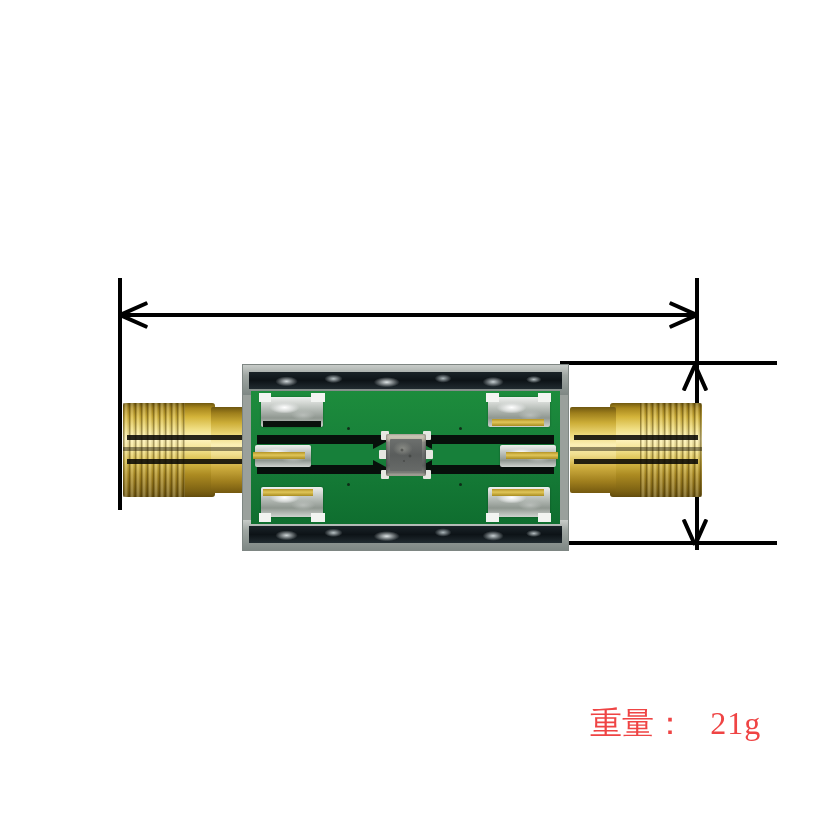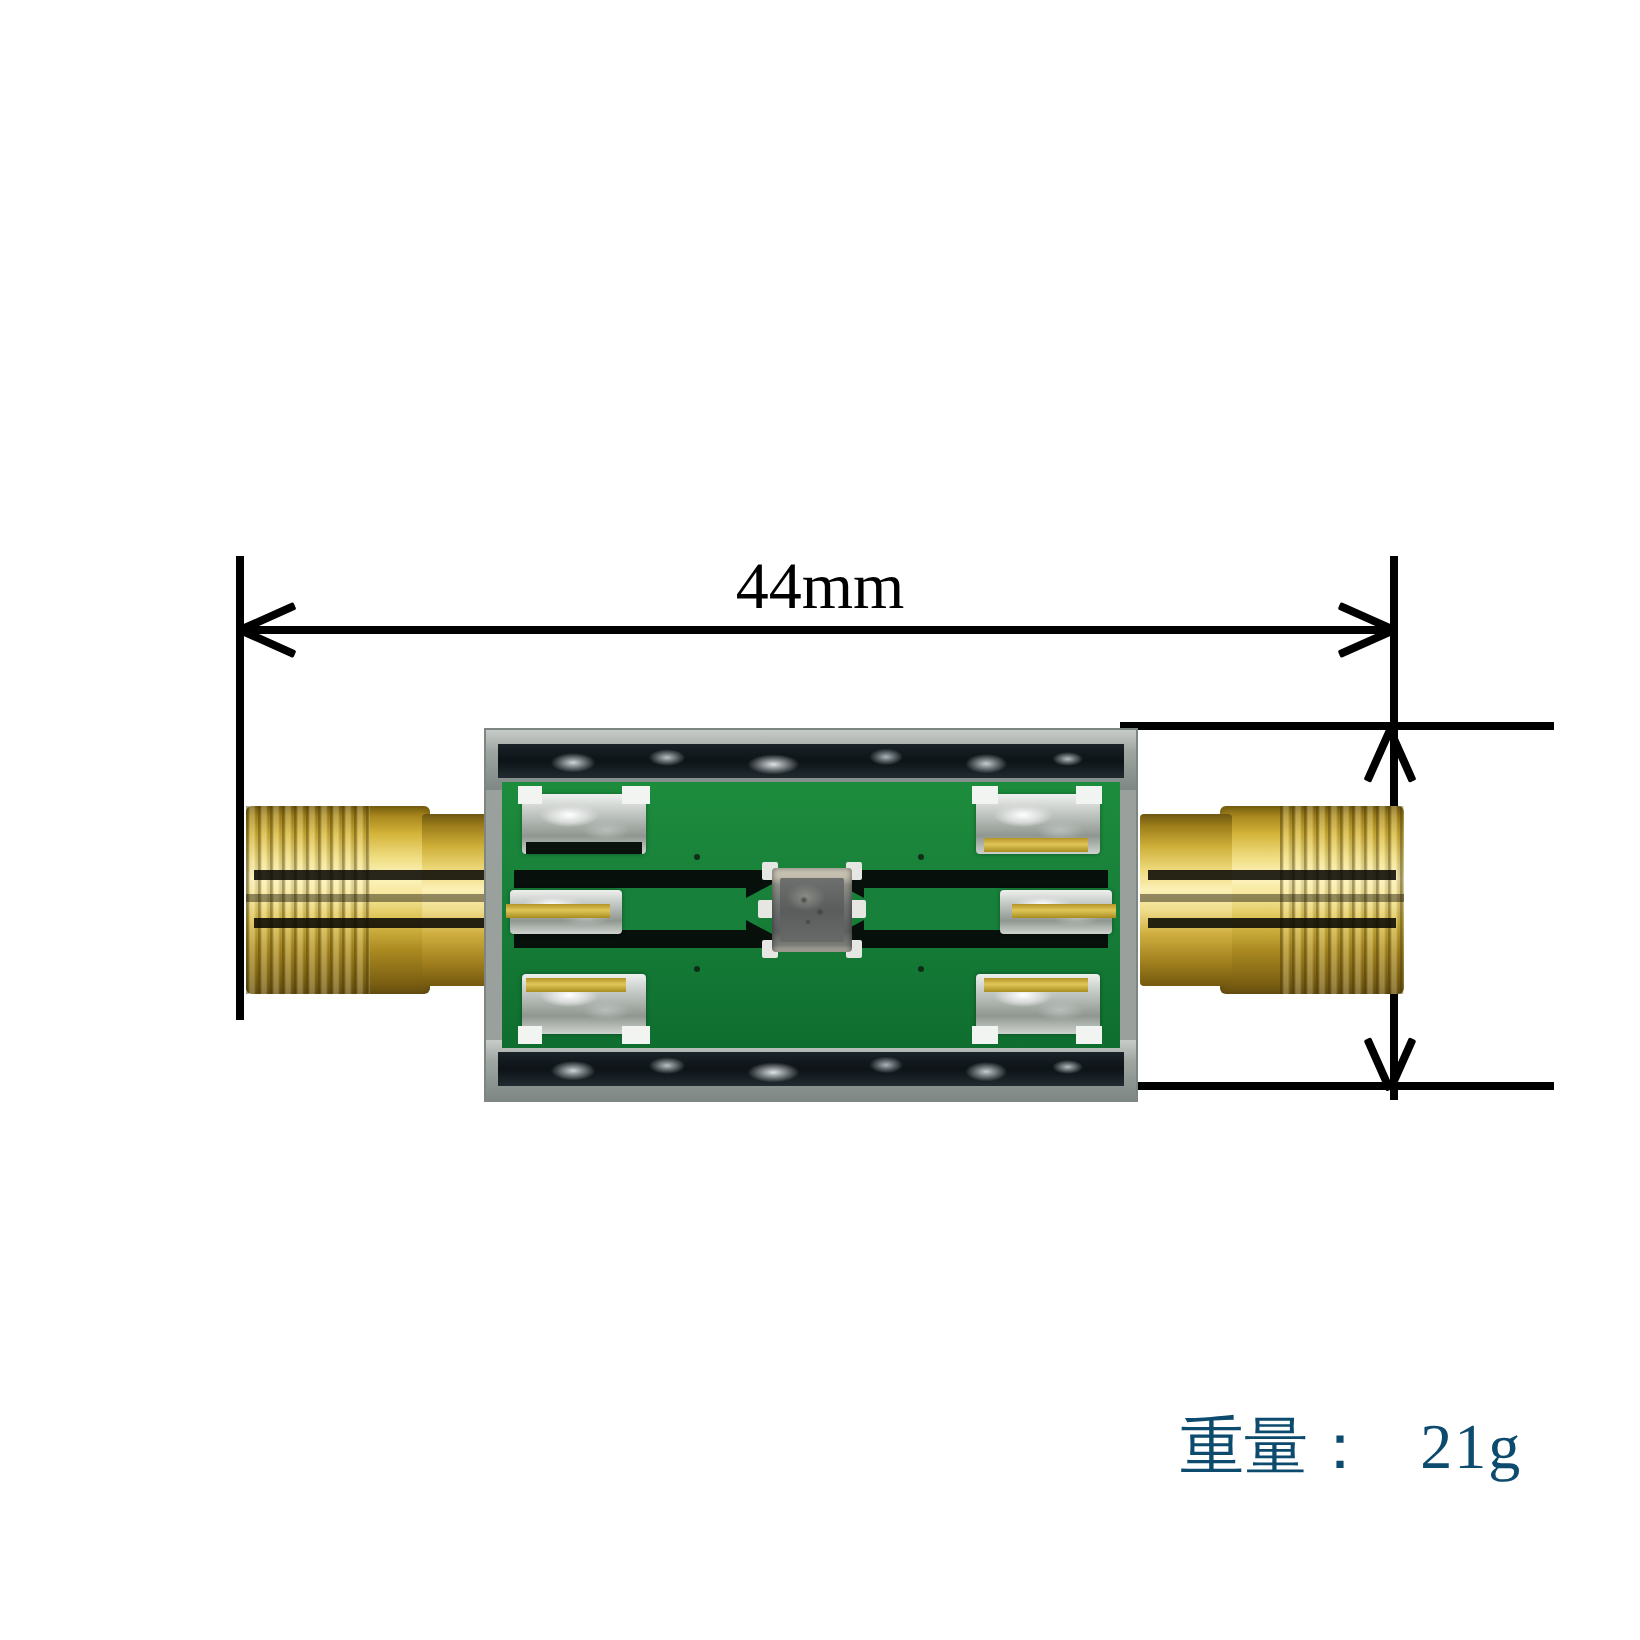--- a/index.html
+++ b/index.html
@@ -34,21 +34,21 @@
   }
 
   
   #weight-note {
     position: absolute;
     left: 590px;
     top: 703px;
     font-family: "DejaVu Serif", "Liberation Serif", serif;
     font-size: 32px;
     line-height: 40px;
-    color: #0c4a6e;
+    color: #ef4444;
     white-space: nowrap;
   }
   #weight-note .wv {
     font-family: "Liberation Serif", serif;
     letter-spacing: 1px;
   }
 
   
   .ext-line {
     position: absolute;
@@ -379,21 +379,20 @@
   <div class="arrow" style="left:120px; top:315px;">
     <i style="width:30px; left:0px; top:-2px; transform-origin:left center; transform:rotate(24deg);"></i>
     <i style="width:30px; left:0px; top:-2px; transform-origin:left center; transform:rotate(-24deg);"></i>
   </div>
 
   <div class="arrow" style="left:697px; top:315px;">
     <i style="width:30px; left:-30px; top:-2px; transform-origin:right center; transform:rotate(-24deg);"></i>
     <i style="width:30px; left:-30px; top:-2px; transform-origin:right center; transform:rotate(24deg);"></i>
   </div>
 
-  <div class="dim-label" id="label-44">44mm</div>
 
   <div class="ext-line" id="ext-top"></div>
   <div class="ext-line" id="ext-bottom"></div>
   <div class="dim-line" id="dim-v-line"></div>
 
   <div class="arrow" style="left:697px; top:363px;">
     <i style="width:28px; left:-2px; top:0px; transform-origin:left center; transform:rotate(66deg);"></i>
     <i style="width:28px; left:-2px; top:0px; transform-origin:left center; transform:rotate(114deg);"></i>
   </div>
 

